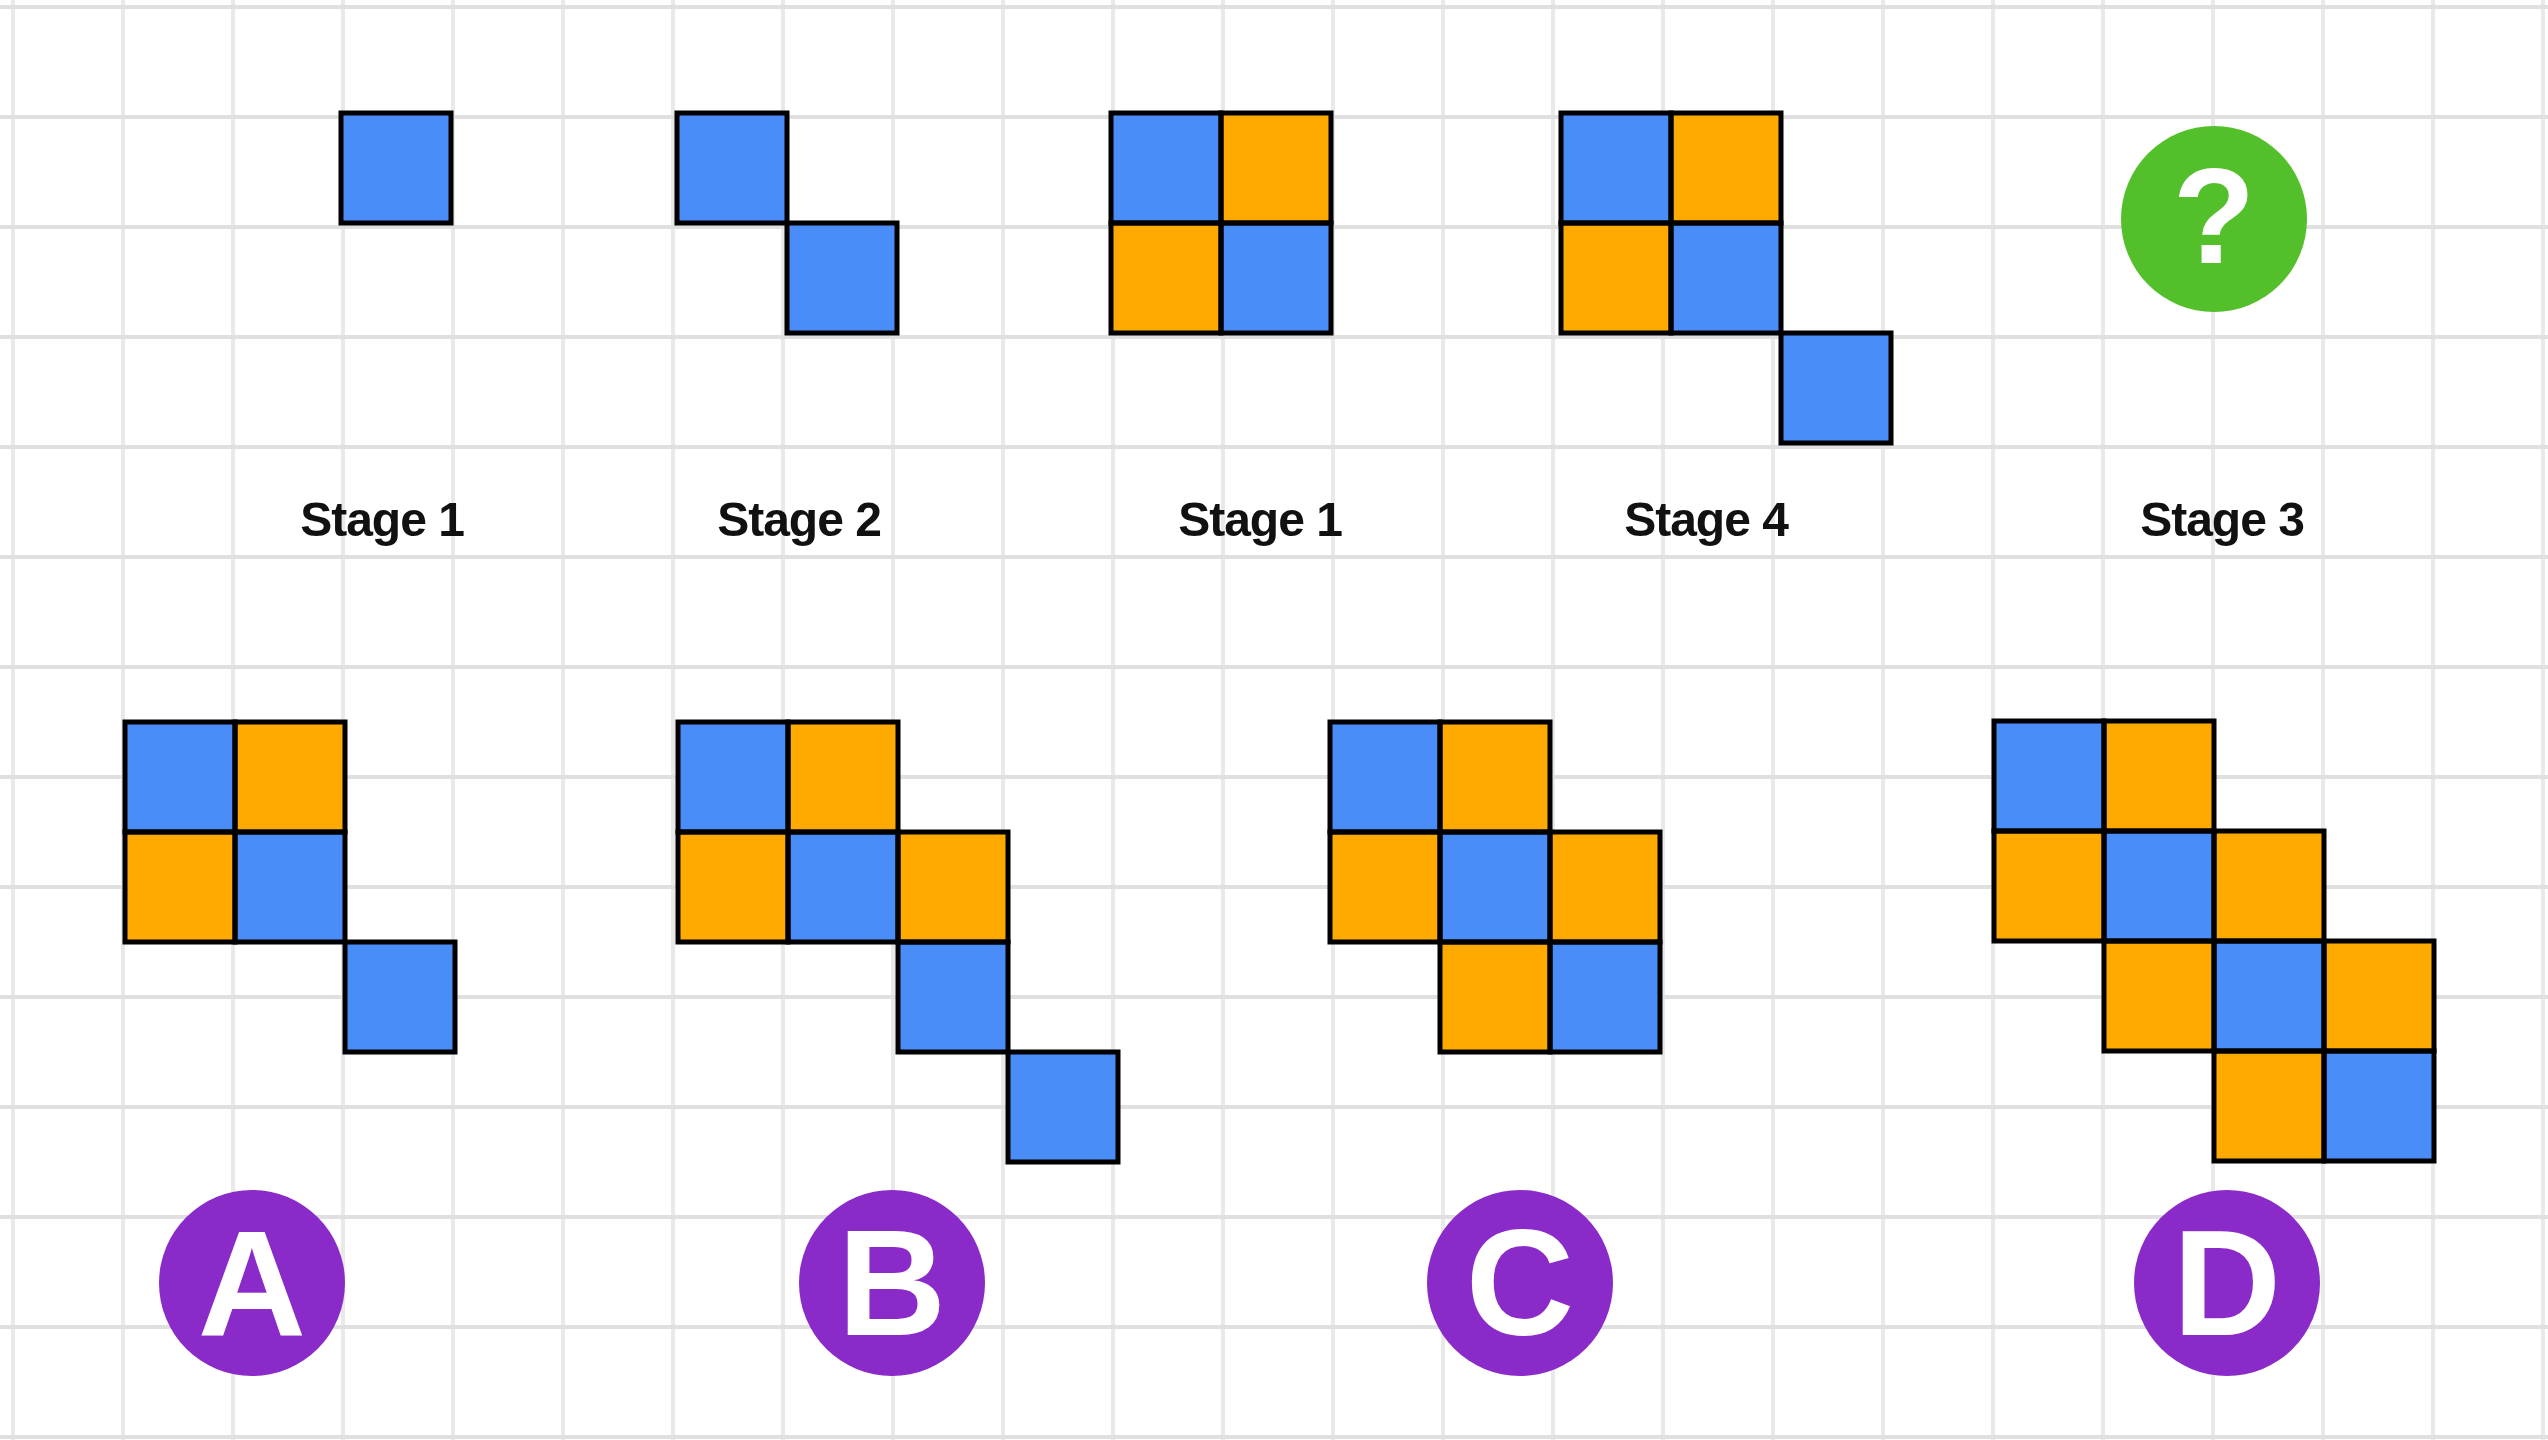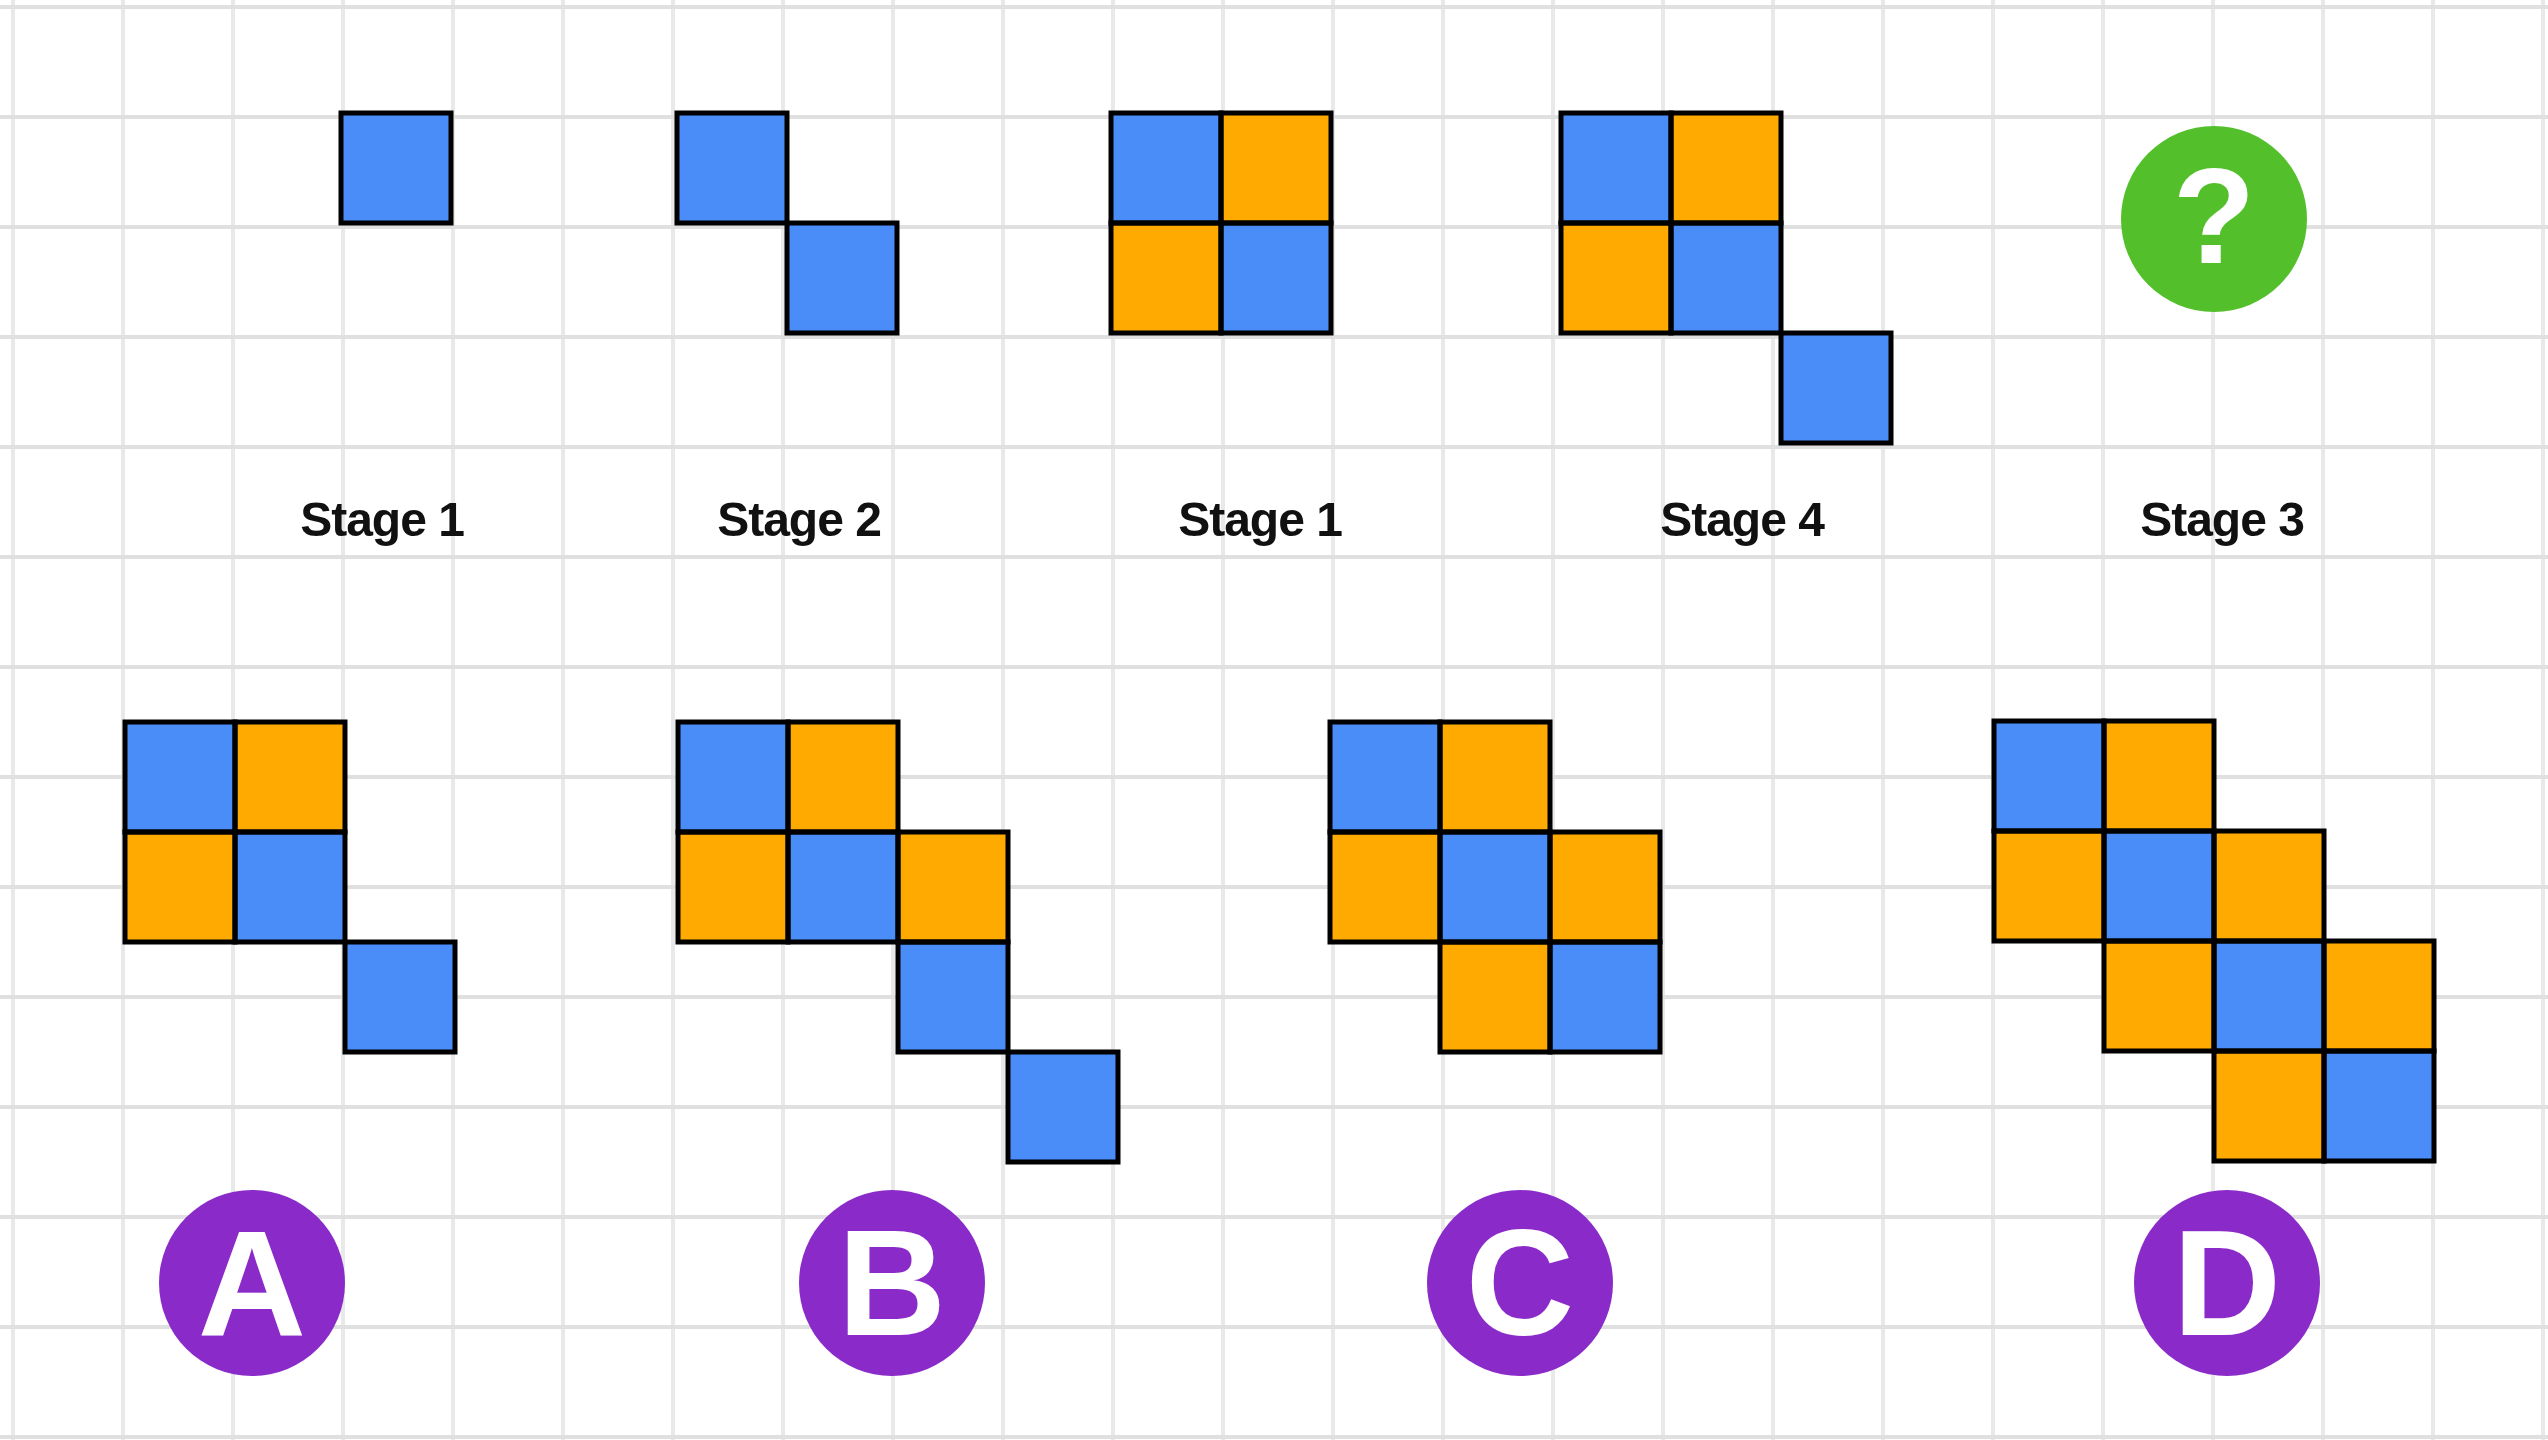--- a/index.html
+++ b/index.html
@@ -86,21 +86,21 @@
       </svg>
     </div>
 
   <div class="badge question-badge" style="left: 2121px; top: 126px; width: 186px; height: 186px; background: rgb(83, 192, 43);">
     <span>?</span>
   </div>
 
   <div class="stage-label" style="left: 382px; top: 492px;">Stage 1</div>
   <div class="stage-label" style="left: 799px; top: 492px;">Stage 2</div>
   <div class="stage-label" style="left: 1260px; top: 492px;">Stage 1</div>
-  <div class="stage-label" style="left: 1706px; top: 492px; margin-left: 36px;">Stage 4</div>
+  <div class="stage-label" style="left: 1706px; top: 492px;">Stage 4</div>
   <div class="stage-label" style="left: 2222px; top: 492px;">Stage 3</div>
 
   <div class="pattern" style="left: 125px; top: 722px;">
       <svg width="330" height="330" style="overflow: visible;">
         <rect x="0" y="0" width="110" height="110" fill="#4a8cf8" stroke="none"></rect>
         <rect x="110" y="0" width="110" height="110" fill="#ffaa00" stroke="none"></rect>
         <rect x="0" y="110" width="110" height="110" fill="#ffaa00" stroke="none"></rect>
         <rect x="110" y="110" width="110" height="110" fill="#4a8cf8" stroke="none"></rect>
         <rect x="220" y="220" width="110" height="110" fill="#4a8cf8" stroke="none"></rect>
         <rect x="0" y="0" width="110" height="110" fill="none" stroke="#000000" stroke-width="5"></rect>

